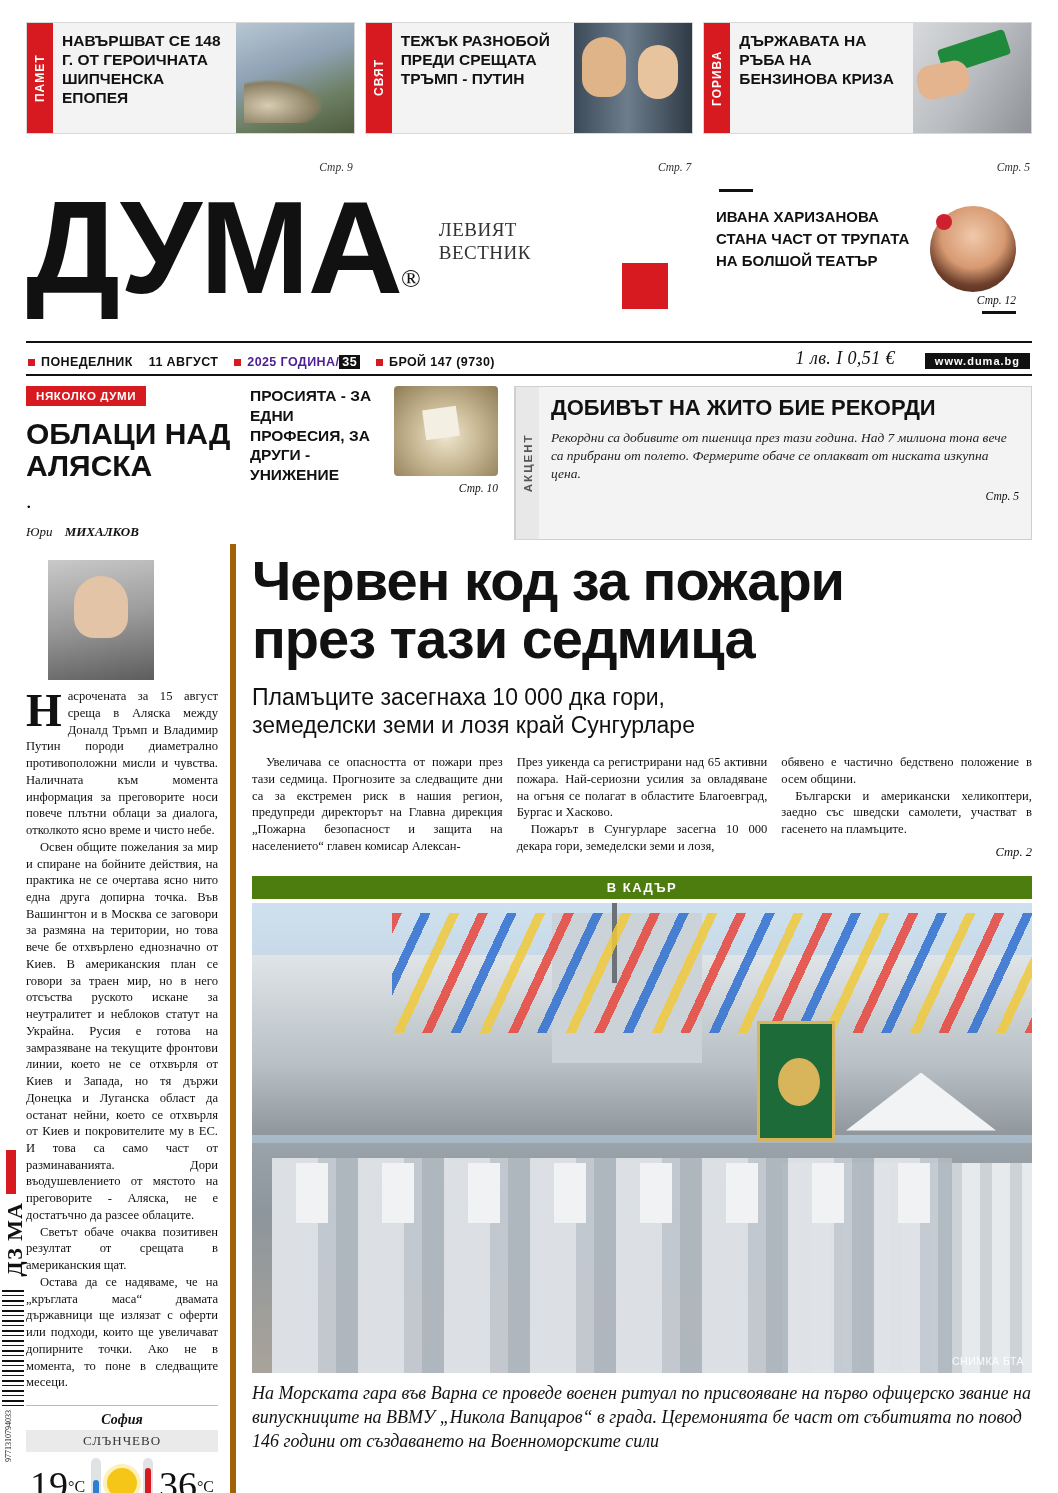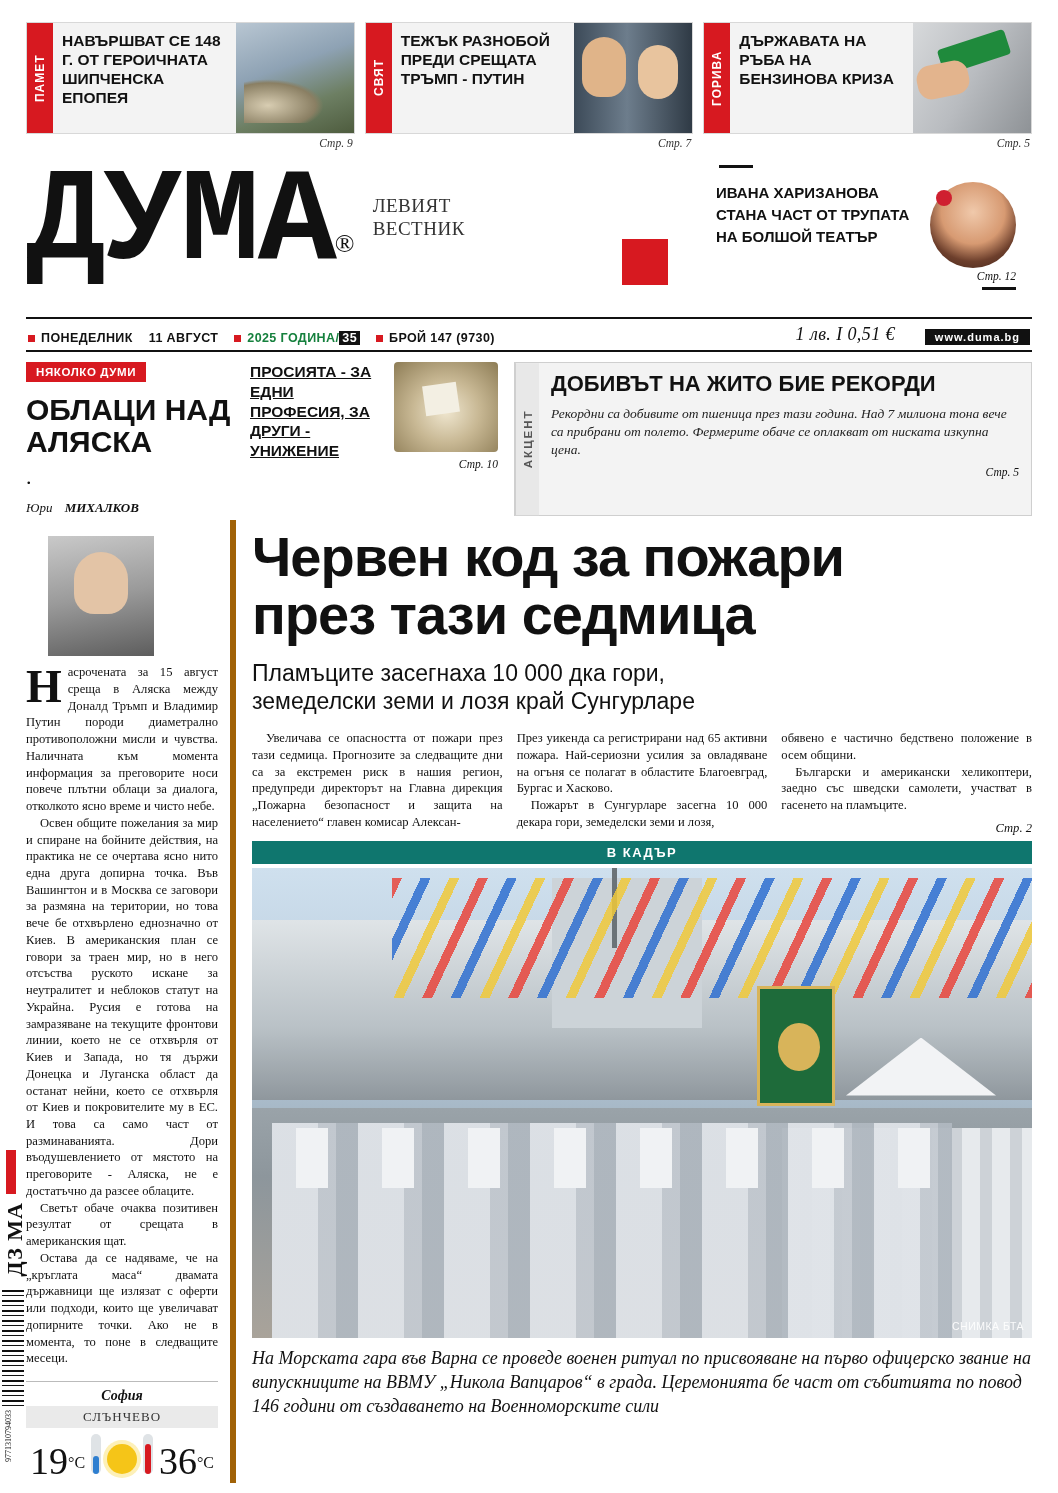--- a/index.html
+++ b/index.html
@@ -29,40 +29,40 @@
   }
   .teaser-text {
     flex:1; padding:9px 6px 4px 9px;
     font-family:"Liberation Sans", sans-serif;
     font-weight:bold; font-size:15.5px; line-height:1.22;
     color:#111; text-transform:uppercase;
   }
   .teaser-img { width:118px; background:#c9c9c9; overflow:hidden; position:relative; }
   .teaser-page {
     font-family:"Liberation Serif", serif; font-style:italic;
-    font-size:11.5px; color:#333; text-align:right; padding:3px 2px 0 0;
+    font-size:11.5px; color:#333; text-align:right; padding:3px 2px 0 0;margin-top:24px;
   }
   .teaser-row-pages { display:flex; gap:10px; }
   .teaser-row-pages > div { flex:1; }
 
   
   .img-shipka { background:linear-gradient(160deg,#b8c6d2 0%,#8ea2b4 40%,#6d7f63 70%,#4e5c3e 100%); width:100%; height:100%; }
   .img-shipka:after{content:"";position:absolute;left:8px;bottom:10px;width:80px;height:44px;background:radial-gradient(ellipse at 30% 60%,#d8cdb2 0%,#8a7f63 60%,transparent 70%);}
   .img-trump { background:linear-gradient(90deg,#3c4a58 0%,#6d7d8c 45%,#2f3a45 100%); width:100%; height:100%; position:relative;}
   .img-trump:before{content:"";position:absolute;left:8px;top:14px;width:44px;height:60px;border-radius:22px 22px 18px 18px;background:#e0b489;}
   .img-trump:after{content:"";position:absolute;right:14px;top:22px;width:40px;height:54px;border-radius:20px;background:#e8c49e;}
   .img-fuel { background:linear-gradient(120deg,#d7d9db 0%,#b9bcc0 50%,#8e9296 100%); width:100%; height:100%; position:relative;}
   .img-fuel:before{content:"";position:absolute;left:26px;top:16px;width:70px;height:26px;background:#1f8a3c;border-radius:4px;transform:rotate(-18deg);}
   .img-fuel:after{content:"";position:absolute;left:4px;top:40px;width:52px;height:34px;background:#e3b48d;border-radius:14px;transform:rotate(-12deg);}
 
   
   .masthead { display:flex; align-items:flex-start; margin-top:12px; position:relative; height:150px; }
   .logo-wrap { position:relative; }
   .logo {
-    font-family:Liberation Mono, monospace;
+    font-family:Liberation Sans, sans-serif;
     font-weight:bold; font-size:132px; line-height:0.95;
     letter-spacing:-2px; color:#111;
   }
   .logo-reg { font-size:26px; vertical-align:super; font-weight:normal; }
   .logo-square { width:46px; height:46px; background:#d71920; position:absolute; left:596px; top:78px; }
   .logo-sub {
     font-family:"Liberation Serif", serif; font-size:19px; color:#333;
     line-height:1.2; margin-left:18px; margin-top:34px; letter-spacing:0.5px;
   }
   .mh-right { position:absolute; right:16px; top:4px; width:300px; }
@@ -83,21 +83,21 @@
   .infobar {
     display:flex; align-items:flex-end; gap:16px;
     border-top:2px solid #111; border-bottom:2px solid #111;
     margin-top:6px; padding:5px 2px; font-size:12.5px;
     font-family:"Liberation Sans", sans-serif; font-weight:bold;
     letter-spacing:0.4px;
   }
   .bullet { display:inline-block; width:7px; height:7px; background:#d71920; margin-right:6px; }
   .infobar .price { margin-left:auto; font-family:"Liberation Serif",serif; font-size:18px; font-weight:normal; font-style:italic; }
   .infobar .site { background:#111; color:#fff; font-size:11px; padding:2px 10px; margin-left:14px; letter-spacing:1px; }
-  .year-slash { color:#15803d; }
+  .year-slash { color:#4c1d95; }
   .year-num { background:#111; color:#fff; padding:0 3px; }
 
   
   .band2 { display:flex; gap:14px; margin-top:10px; }
   .col-left { width:210px; }
   .tag-red {
     display:inline-block; background:#d71920; color:#fff;
     font-family:"Liberation Sans", sans-serif; font-weight:bold;
     font-size:11.5px; letter-spacing:0.6px; padding:4px 10px;
   }
@@ -110,21 +110,20 @@
   .opinion-author b { font-variant:small-caps;margin-left:9px; }
   .author-photo { width:106px; height:120px; margin:16px 0 8px 22px;
     background:linear-gradient(170deg,#c9c9c9 0%,#9a9a9a 50%,#5d5d5d 100%); position:relative; }
   .author-photo:after{content:"";position:absolute;left:26px;top:16px;width:54px;height:62px;border-radius:27px 27px 20px 20px;background:#e3c4a6;}
 
   .mid-teaser { width:250px; display:flex; gap:4px; }
   .mid-teaser-text {
     font-family:"Liberation Sans", sans-serif; font-weight:bold;
     font-size:15.5px; line-height:1.28; text-transform:uppercase;
     width:140px;
-    text-decoration:underline;
   }
   .mid-teaser-img { width:104px; height:90px; background:radial-gradient(ellipse at 50% 55%, #efe6cf 0%, #c8b894 45%, #8d7c55 100%); border-radius:4px; position:relative;}
   .mid-teaser-img:after{content:"";position:absolute;left:30px;top:22px;width:34px;height:30px;background:#f3efe3;transform:rotate(-8deg);}
   .mid-page { font-style:italic; font-size:11.5px; text-align:right; margin-top:26px;}
 
   .accent-box { flex:1; border:1px solid #cfcfcf; background:#f3f3f3; display:flex; }
   .accent-tag {
     width:24px; background:#e8e8e8; color:#555; border-right:1px solid #cfcfcf;
     writing-mode:vertical-rl; transform:rotate(180deg);
     font-family:"Liberation Sans", sans-serif; font-weight:bold; font-size:11.5px;
@@ -158,23 +157,23 @@
   .cols .col p { margin:0 0 0 0; text-indent:14px; }
   .dropcap::first-letter {
     float:left; font-size:46px; line-height:0.82; font-weight:bold;
     padding:4px 6px 0 0; font-family:"Liberation Serif", serif;
   }
   .rail-text { font-size:12.6px; line-height:1.33; text-align:justify; }
   .rail-text p { margin:0; text-indent:14px; }
 
   
   .vkadar-bar {
-    background:#0f766e; color:#fff; text-align:center;
-    font-family:"Liberation Sans", sans-serif; font-weight:bold;
-    font-size:13px; letter-spacing:1.5px; padding:4px 0; margin-top:4px;
+    background:#4d7c0f; color:#fff; text-align:center;
+    font-family:"Liberation Sans", sans-serif; font-weight:bold;
+    font-size:13px; letter-spacing:1.5px; padding:4px 0; margin-top:15px;
   }
   .photo {
     height:470px; margin-top:4px; position:relative; overflow:hidden;
     background:linear-gradient(180deg,#cfe0ee 0%,#b6c9da 38%,#9fb0bd 58%,#8a8f93 100%);
   }
   .ship { position:absolute; left:0; top:52px; width:100%; height:180px;
     background:linear-gradient(180deg,#dfe4e7 0%,#b9c1c6 60%,#8f979d 100%); }
   .ship-tower { position:absolute; left:300px; top:10px; width:150px; height:150px; background:#ccd3d8; }
   .mast { position:absolute; left:360px; top:-40px; width:5px; height:120px; background:#6b7378;}
   .flags { position:absolute; left:140px; top:10px; width:660px; height:120px;

